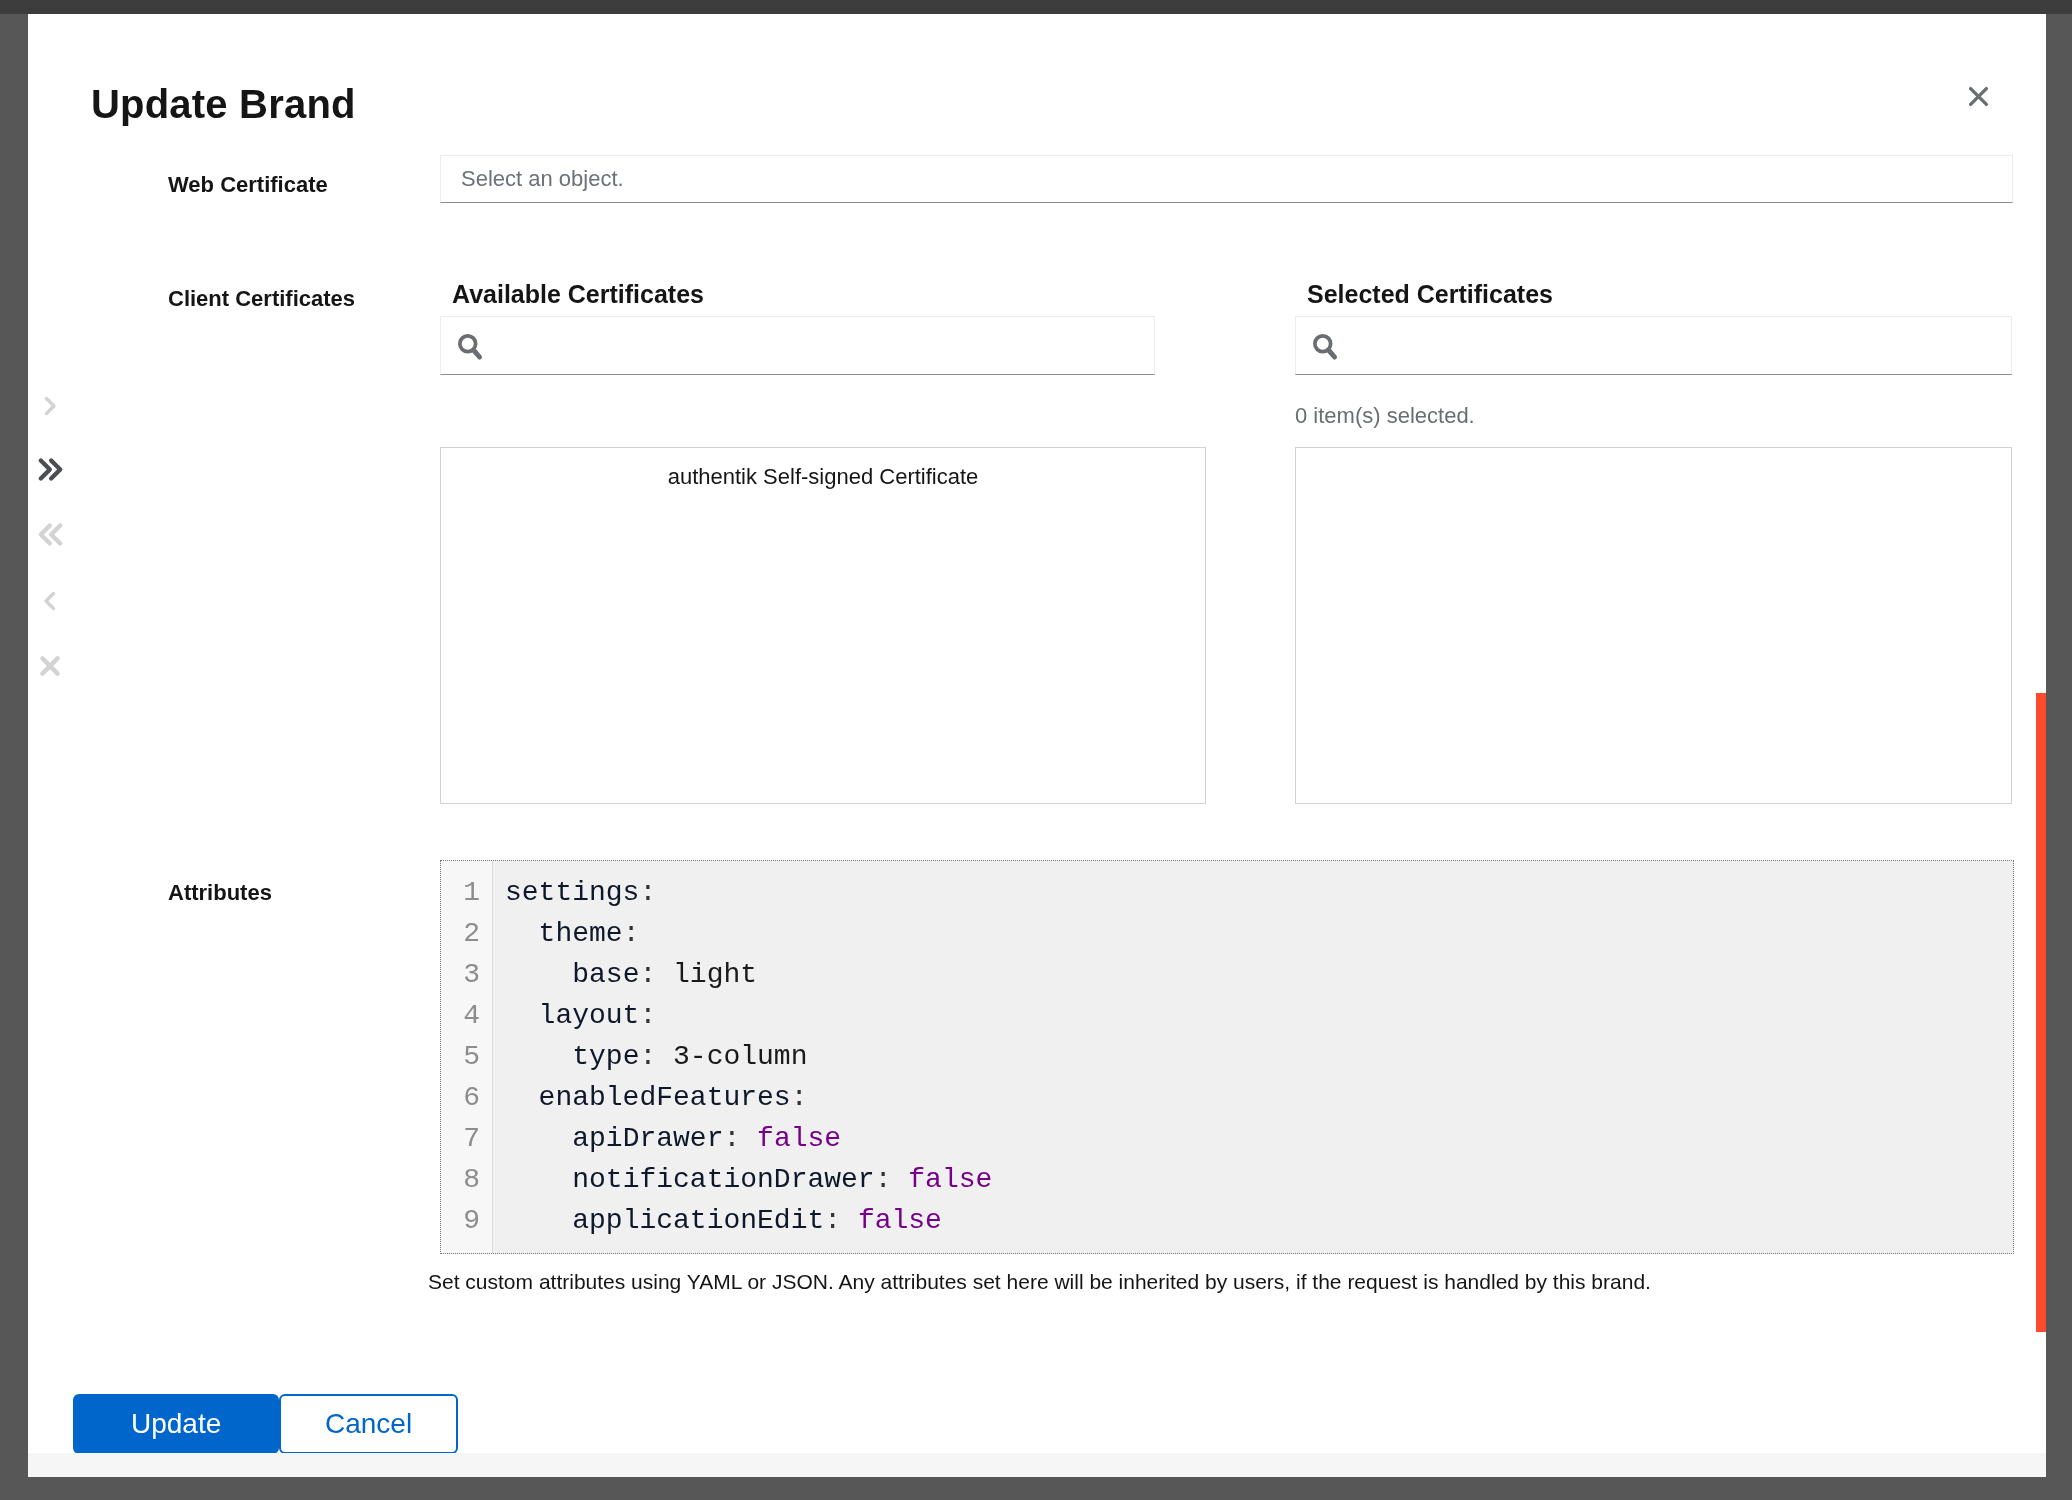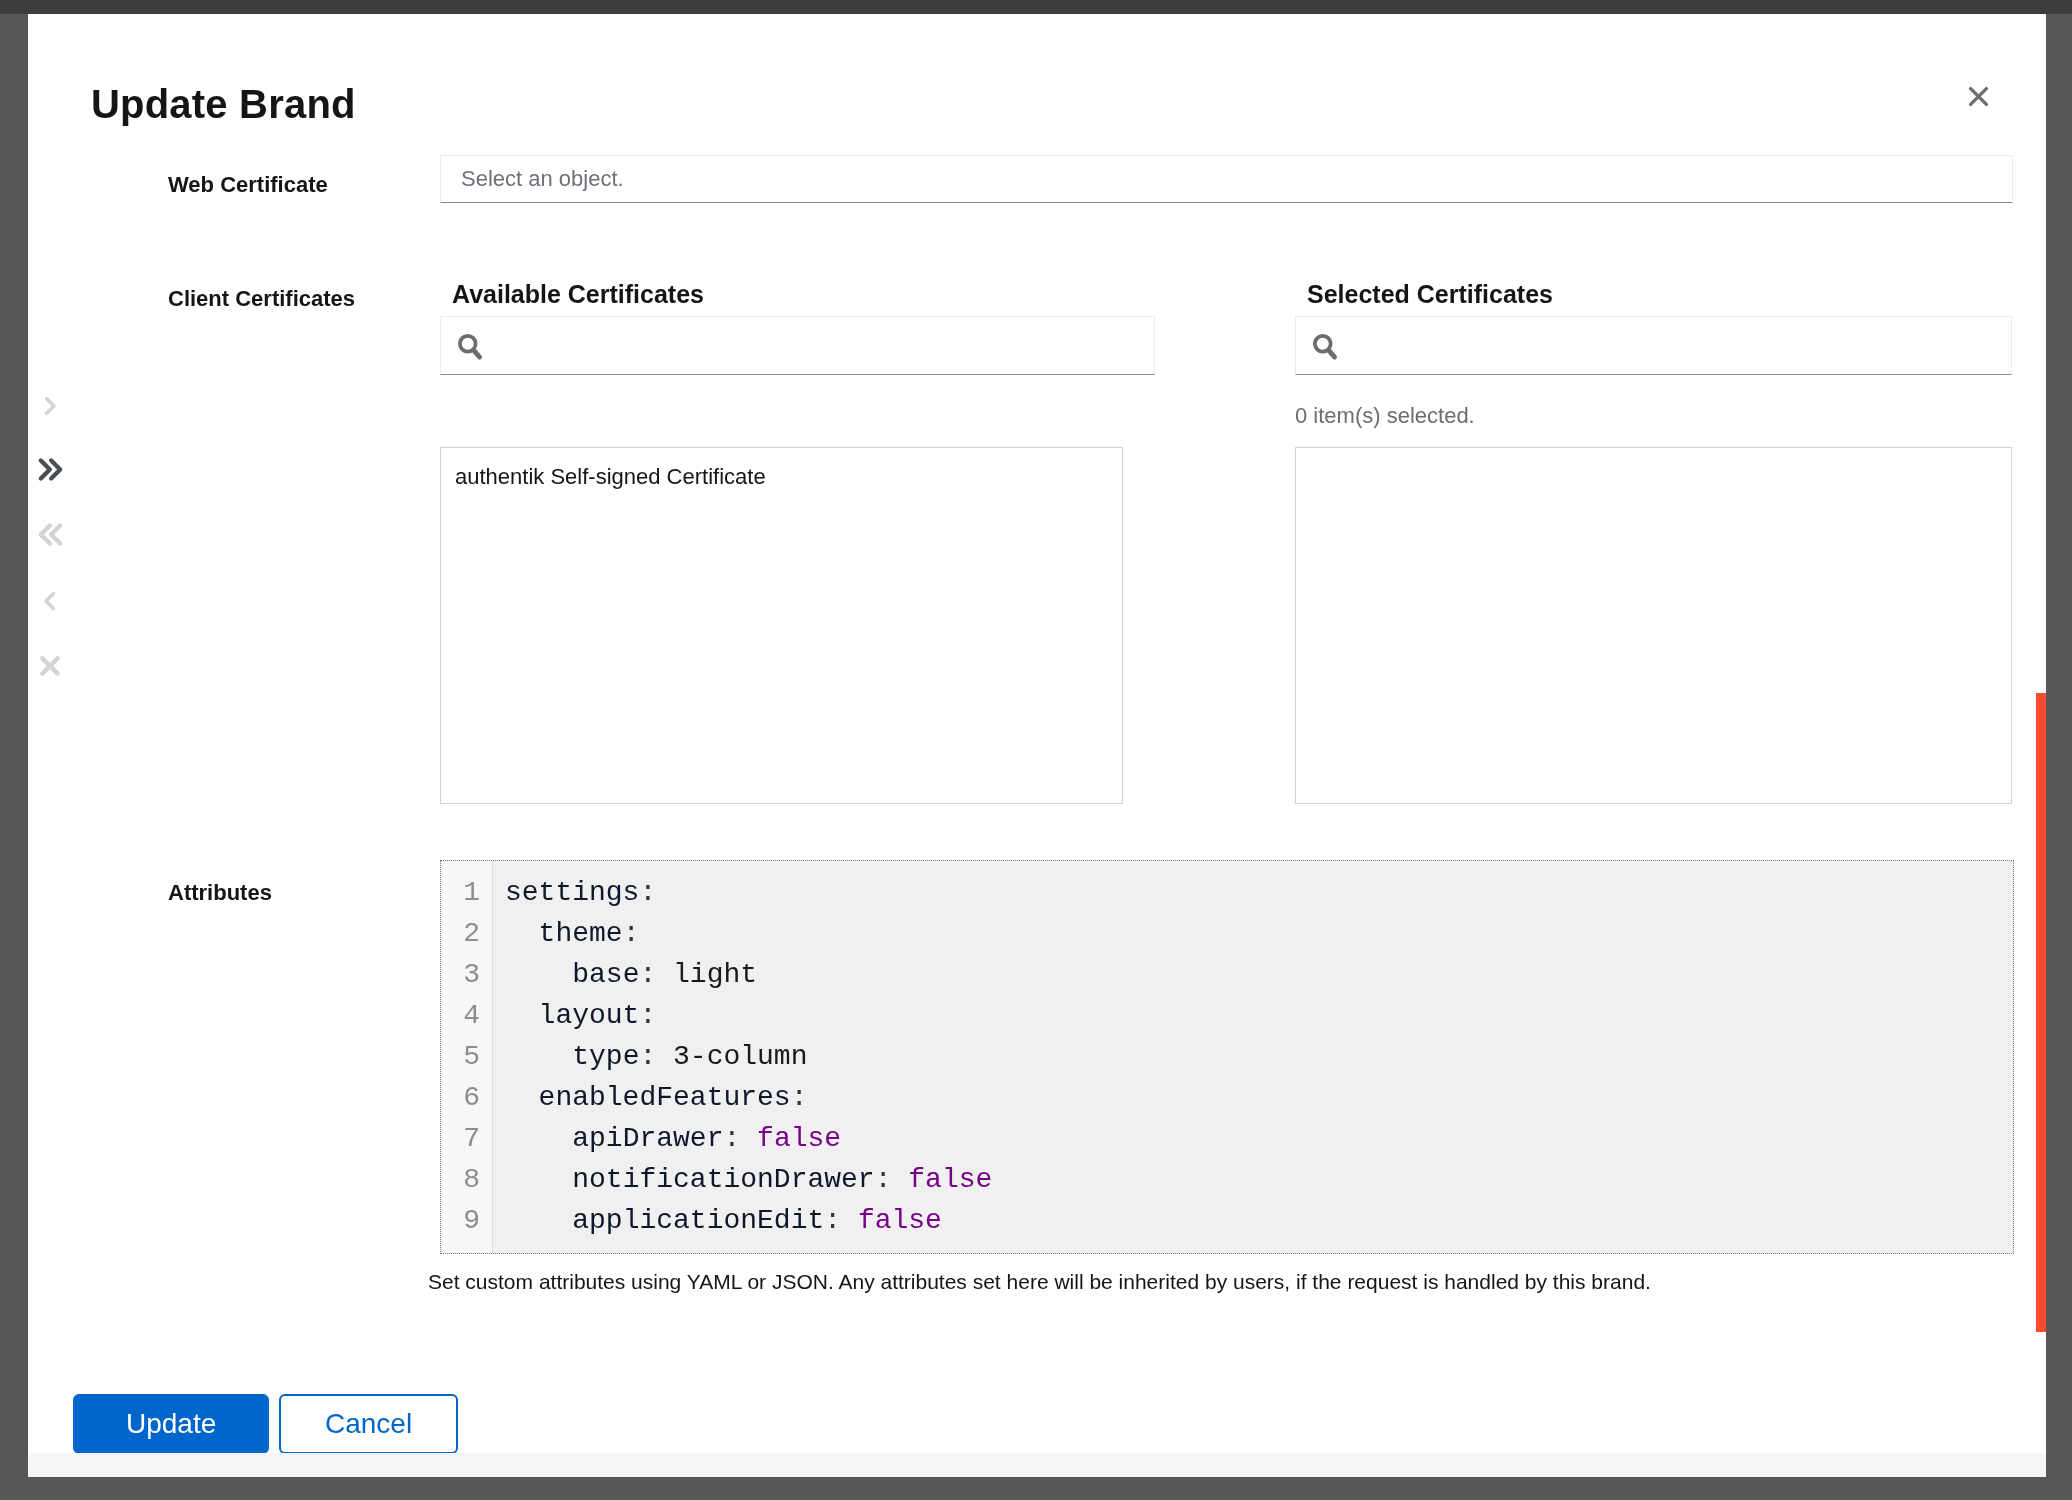--- a/index.html
+++ b/index.html
@@ -75,21 +75,21 @@
   .status-text {
     position: absolute; left: 1267px; top: 389px;
     font-size: 22px; color: #6a6e73;
   }
 
   .cert-list {
     position: absolute; top: 433px; height: 357px;
     border: 1px solid #d2d2d2; background: #fff;
     padding-top: 8px; overflow: hidden;
   }
-  #list-available { left: 412px; width: 683px; }
+  #list-available { left: 412px; width: 766px; text-align: center; }
   #list-selected  { left: 1267px; width: 717px; }
   .list-item {
     padding: 8px 14px; font-size: 22px; color: #151515; cursor: pointer;
   }
   .xfer {
     position: absolute; left: 0; width: 44px; height: 44px;
     background: transparent; border: none; padding: 0;
     display: flex; align-items: center; justify-content: center; cursor: pointer;
   }
   .xfer.enabled  { color: #4a4e52; }
@@ -130,21 +130,21 @@
     font-size: 21px; color: #151515;
   }
 
   .btn {
     position: absolute; top: 1380px; height: 60px;
     border-radius: 6px; font-size: 28px; cursor: pointer;
     font-family: "Liberation Sans", "DejaVu Sans", sans-serif;
   }
   .btn-primary {
     left: 45px; padding: 0 52px;
-    background: #0066cc; color: #ffffff; border: 1px solid #404040;
+    background: #0066cc; color: #ffffff; border: 6px solid #404040;
   }
   .btn-secondary {
     left: 251px; padding: 0 44px;
     background: #ffffff; color: #0066cc; border: 2px solid #4c1d95;
   }
 
   .bottom-strip {
     position: absolute; left: 0; bottom: 0; width: 100%; height: 24px;
     background: #f6f6f6;
   }

